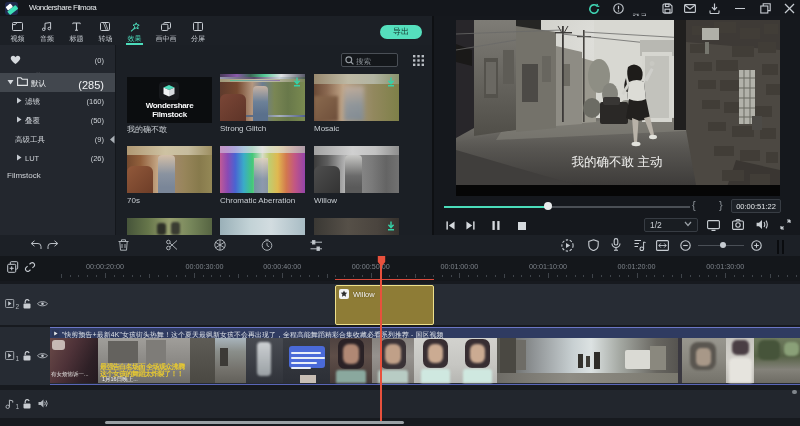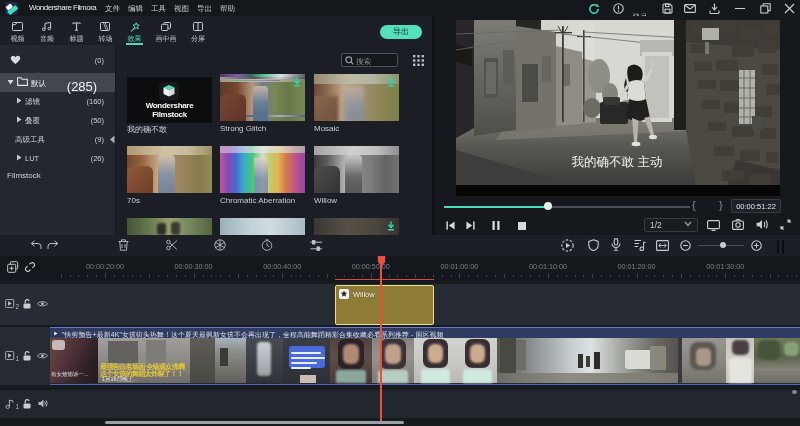--- a/index.html
+++ b/index.html
@@ -16,23 +16,20 @@
 <div class="abs" style="left:4.5px;top:2px;width:13px;height:13px;">
 <svg width="13" height="13" viewBox="0 0 13 13">
         <rect x="0" y="0" width="13" height="13" rx="3" fill="#20294d"></rect>
         <g transform="rotate(-38 6.5 6.5)">
           <rect x="1.2" y="6.2" width="10.6" height="4.6" rx="1" fill="#3ee0b8"></rect>
           <rect x="2.6" y="1.8" width="6.2" height="4.2" rx="0.8" fill="#fbfdfd"></rect>
         </g>
       </svg>
 </div>
 <div class="abs" style="left:29px;top:3px;font-size:8px;color:#e7eaec;letter-spacing:-0.5px;">Wondershare Filmora</div>
-<div class="abs" style="left:101px;top:4px;font-size:7.5px;color:#c6cbd1;">
-<span style="padding:0 4px;">文件</span><span style="padding:0 4px;">编辑</span><span style="padding:0 4px;">工具</span><span style="padding:0 4px;">视图</span><span style="padding:0 4px;">导出</span><span style="padding:0 4px;">帮助</span>
-</div>
 
 <div class="abs" style="left:588px;top:3px;">
 <svg width="12" height="12" viewBox="0 0 12 12" fill="none" stroke="#3fd3b2" stroke-width="1.6">
         <path d="M10.2 6a4.2 4.2 0 1 1-1.4-3.1"></path>
         <path d="M9.3 0.8 L9 3.2 L11.3 3.4" stroke-width="1.3"></path>
       </svg>
     </div>
 <div class="abs" style="left:613px;top:3px;">
 <svg width="11" height="11" viewBox="0 0 11 11" fill="none" stroke="#c6cbd1">
         <circle cx="5.5" cy="5.5" r="4.7" stroke-width="1.1"></circle>
@@ -157,21 +154,21 @@
         <svg width="7" height="6" viewBox="0 0 7 6">
           <path d="M0.5 1 h6 L3.5 5.5 Z" fill="#d5d9dd"></path>
         </svg>
       </div>
 <div class="abs" style="left:17px;top:77px;">
         <svg width="11" height="9" viewBox="0 0 11 9" fill="none" stroke="#e2e5e8" stroke-width="1.1">
           <path d="M0.6 8.4 V0.8 H4 L5.2 2.2 H10.4 V8.4 Z"></path>
         </svg>
       </div>
 <div class="abs" style="left:31px;top:78.5px;font-size:7.5px;color:#f0f2f4;">默认</div>
-<div class="abs" style="left:60px;top:78.5px;width:44px;text-align:center;font-size:13px;color:#f0f2f4;">(285)</div>
+<div class="abs" style="left:60px;top:78.5px;width:44px;text-align:right;font-size:11px;color:#f0f2f4;">(285)</div>
 
 <div class="abs" style="left:16px;top:97px;">
         <svg width="6" height="7" viewBox="0 0 6 7">
           <path d="M1 0.5 L5.5 3.5 L1 6.5 Z" fill="#c6cbd1"></path>
         </svg>
       </div>
 <div class="abs" style="left:25px;top:97px;font-size:7.5px;color:#ced2d7;">滤镜</div>
 <div class="abs" style="left:60px;top:97px;width:44px;text-align:right;font-size:7.5px;color:#ced2d7;">(160)</div>
 
 <div class="abs" style="left:16px;top:116px;">
@@ -612,21 +609,21 @@
           <path d="M2.7 7.3 h4 M4.7 5.3 v4" stroke-width="1"></path>
         </svg>
       </div>
 <div class="abs" style="left:24px;top:262px;">
         <svg width="12" height="10" viewBox="0 0 12 10" fill="none" stroke="#c6cbd1" stroke-width="1.1">
           <path d="M5.5 2.2 L7 1 a2.3 2.3 0 0 1 3 3.4 L8.4 5.8 M6.5 7.8 L5 9 a2.3 2.3 0 0 1 -3 -3.4 L3.6 4.2"></path>
         </svg>
       </div>
 
 <div class="abs" style="left:75.0px;top:262px;width:60px;text-align:center;font-size:7.2px;color:#7d838a;">00:00:20:00</div>
-<div class="abs" style="left:163.6px;top:262px;width:60px;text-align:center;font-size:7.2px;color:#7d838a;">00:00:30:00</div>
+<div class="abs" style="left:163.6px;top:262px;width:60px;text-align:right;font-size:7.2px;color:#7d838a;">00:00:30:00</div>
 <div class="abs" style="left:252.2px;top:262px;width:60px;text-align:center;font-size:7.2px;color:#7d838a;">00:00:40:00</div>
 <div class="abs" style="left:340.8px;top:262px;width:60px;text-align:center;font-size:7.2px;color:#7d838a;">00:00:50:00</div>
 <div class="abs" style="left:429.4px;top:262px;width:60px;text-align:center;font-size:7.2px;color:#7d838a;">00:01:00:00</div>
 <div class="abs" style="left:518.0px;top:262px;width:60px;text-align:center;font-size:7.2px;color:#7d838a;">00:01:10:00</div>
 <div class="abs" style="left:606.6px;top:262px;width:60px;text-align:center;font-size:7.2px;color:#7d838a;">00:01:20:00</div>
 <div class="abs" style="left:695.2px;top:262px;width:60px;text-align:center;font-size:7.2px;color:#7d838a;">00:01:30:00</div>
 <div class="abs" style="left:60.7px;top:273.5px;width:1px;height:4px;background:#3f444a;"></div>
 <div class="abs" style="left:69.6px;top:274.5px;width:1px;height:2.5px;background:#3f444a;"></div>
 <div class="abs" style="left:78.4px;top:274.5px;width:1px;height:2.5px;background:#3f444a;"></div>
 <div class="abs" style="left:87.3px;top:274.5px;width:1px;height:2.5px;background:#3f444a;"></div>

